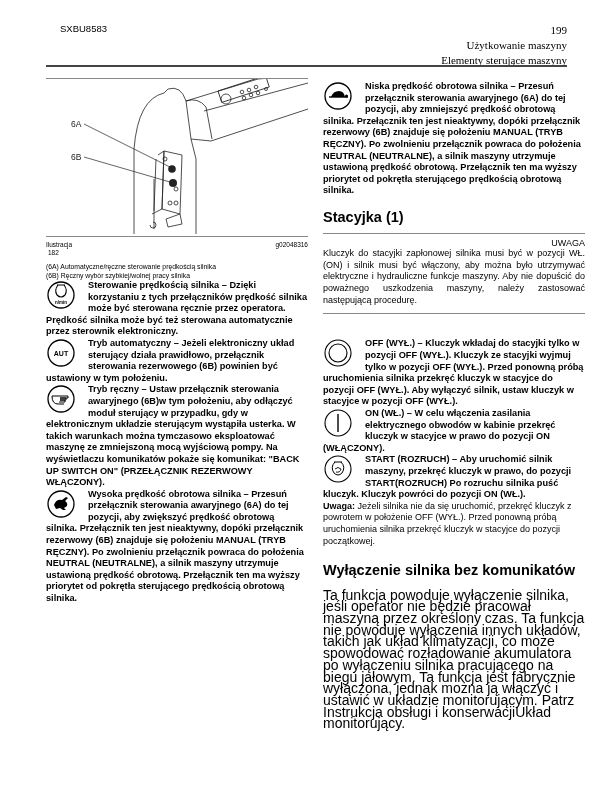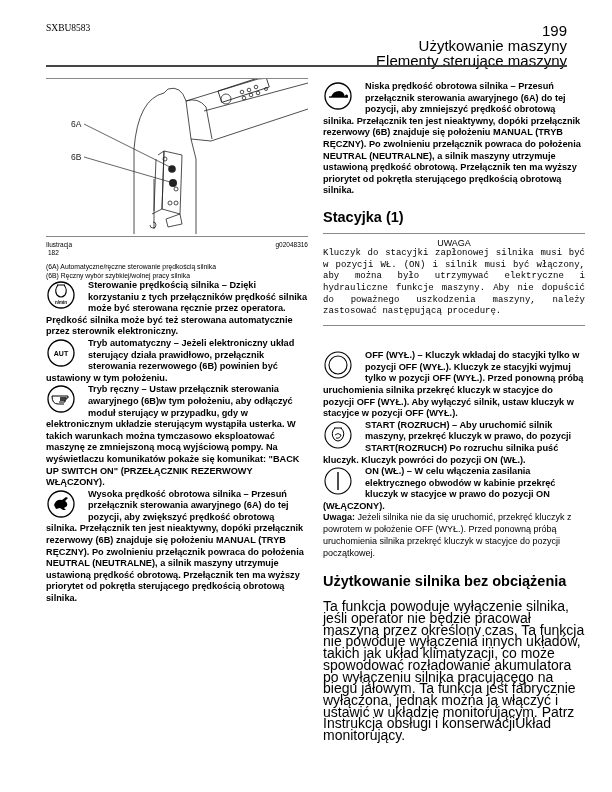--- a/index.html
+++ b/index.html
@@ -1,39 +1,39 @@
 <!DOCTYPE html>
 <html><head>
 <meta charset="utf-8">
 <style>
   html, body { margin:0; padding:0; background:#ffffff; }
   body { width:612px; height:792px; position:relative; overflow:hidden;
          font-family:"Liberation Sans", sans-serif; color:#000; }
-  .hdr-left { position:absolute; left:46px; top:23px; font-size:9.5px;font-family:Liberation Serif, serif; }
-  .hdr-right { position:absolute; right:45px; top:23px; font-size:15px; text-align:right; line-height:15px; }
+  .hdr-left { position:absolute; left:60px; top:23px; font-size:9.5px; }
+  .hdr-right { position:absolute; right:45px; top:23px; font-size:11px; text-align:right; line-height:15px;font-family:Liberation Serif, serif; }
   .hdr-rule { position:absolute; left:46px; right:45px; top:65px; height:1.5px; background:#444; }
 
   .col-left { position:absolute; left:46px; top:78px; width:262px; }
   .col-right { position:absolute; left:323px; top:78px; width:262px; }
 
   .fig-rule { height:1px; background:#888; }
   .figure { position:relative; height:157px; }
   .figure svg { position:absolute; left:0; top:0; }
   .fig-caption-row { display:flex; justify-content:space-between; font-size:6.5px; padding-top:4px; }
   .fig-num { font-size:6.5px; padding-left:2px; margin-top:1px; }
   .fig-legend { font-size:6.8px; margin-top:6px; line-height:9px; }
 
   .item { position:relative; font-weight:bold; font-size:9.2px; line-height:11.6px; margin-top:0; }
   .item .ico { float:left; width:30px; height:30px; margin:0 12px 0 0; shape-outside:margin-box; }
   .item .ico svg { display:block; }
 
   .heading { font-weight:bold; font-size:14.5px; margin:12px 0 8px 0; }
   .rule { height:1px; background:#888; }
-  .notice-title { text-align:center; font-size:9px; margin-top:4px; }
-  .notice-body { font-size:9px; line-height:11.7px; text-align:justify; margin-bottom:7px;font-family:Liberation Mono, monospace; }
+  .notice-title { text-align:right; font-size:9px; margin-top:4px; }
+  .notice-body { font-size:9px; line-height:11.7px; text-align:justify; margin-bottom:7px; }
 
   .note { font-size:9px; line-height:11.7px; margin-top:0; }
   .note b { font-weight:bold; }
   .body-text { font-size:14px; line-height:11.7px; }
 </style>
 </head>
 <body>
 
 <div class="hdr-left">SXBU8583</div>
 <div class="hdr-right">
@@ -167,36 +167,36 @@
           <circle cx="15" cy="15" r="9" fill="none" stroke="#000" stroke-width="1.1"></circle>
         </svg>
     </span>
     <span>OFF (WYŁ.) – Kluczyk wkładaj do stacyjki tylko w pozycji OFF (WYŁ.). Kluczyk ze stacyjki wyjmuj tylko w pozycji OFF (WYŁ.). Przed ponowną próbą uruchomienia silnika przekręć kluczyk w stacyjce do pozycji OFF (WYŁ.). Aby wyłączyć silnik, ustaw kluczyk w stacyjce w pozycji OFF (WYŁ.).</span>
   </div>
 
   <div class="item">
     <span class="ico">
       <svg width="30" height="30" viewBox="0 0 30 30">
           <circle cx="15" cy="15" r="13" fill="none" stroke="#000" stroke-width="1.1"></circle>
+          <line x1="15" y1="6" x2="15" y2="24" stroke="#000" stroke-width="1.4"></line>
+        </svg>
+    </span>
+    <span>ON (WŁ.) – W celu włączenia zasilania elektrycznego obwodów w kabinie przekręć kluczyk w stacyjce w prawo do pozycji ON (WŁĄCZONY).</span>
+  </div>
+
+  <div class="item">
+    <span class="ico">
+      <svg width="30" height="30" viewBox="0 0 30 30">
+          <circle cx="15" cy="15" r="13" fill="none" stroke="#000" stroke-width="1.1"></circle>
           <path d="M11 8 L19 8 M12 8 Q7 13 11 19 Q15 23 19 19 Q23 13 18 8" fill="none" stroke="#000" stroke-width="1"></path>
           <path d="M12 15 Q15 12 18 15 Q17 19 13 18" fill="none" stroke="#000" stroke-width="0.9"></path>
         </svg>
     </span>
     <span>START (ROZRUCH) – Aby uruchomić silnik maszyny, przekręć kluczyk w prawo, do pozycji START(ROZRUCH) Po rozruchu silnika puść kluczyk. Kluczyk powróci do pozycji ON (WŁ.).</span>
   </div>
 
-  <div class="item">
-    <span class="ico">
-      <svg width="30" height="30" viewBox="0 0 30 30">
-          <circle cx="15" cy="15" r="13" fill="none" stroke="#000" stroke-width="1.1"></circle>
-          <line x1="15" y1="6" x2="15" y2="24" stroke="#000" stroke-width="1.4"></line>
-        </svg>
-    </span>
-    <span>ON (WŁ.) – W celu włączenia zasilania elektrycznego obwodów w kabinie przekręć kluczyk w stacyjce w prawo do pozycji ON (WŁĄCZONY).</span>
-  </div>
-
   <div class="note">
     <b>Uwaga:</b><span> Jeżeli silnika nie da się uruchomić, przekręć kluczyk z powrotem w położenie OFF (WYŁ.). Przed ponowną próbą uruchomienia silnika przekręć kluczyk w stacyjce do pozycji początkowej.</span>
   </div>
 
-  <div class="heading" style="margin-top:14px;margin-bottom:12px">Użytkowanie silnika bez obciążenia</div>
+  <div class="heading" style="margin-top:14px;margin-bottom:12px">Wyłączenie silnika bez komunikatów</div>
   <div class="body-text">Ta funkcja powoduje wyłączenie silnika, jeśli operator nie będzie pracował maszyną przez określony czas. Ta funkcja nie powoduje wyłączenia innych układów, takich jak układ klimatyzacji, co może spowodować rozładowanie akumulatora po wyłączeniu silnika pracującego na biegu jałowym. Ta funkcja jest fabrycznie wyłączona, jednak można ją włączyć i ustawić w układzie monitorującym. Patrz Instrukcja obsługi i konserwacjiUkład monitorujący.</div>
 </div>
 
 </body></html>

